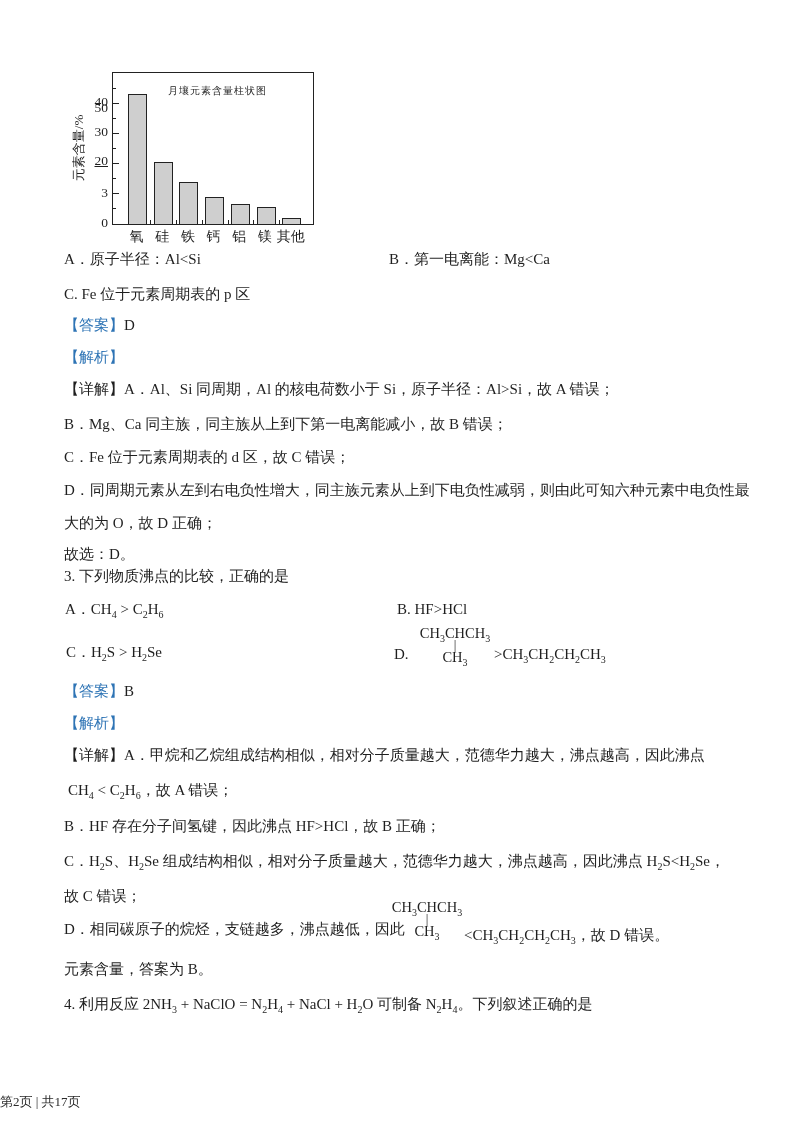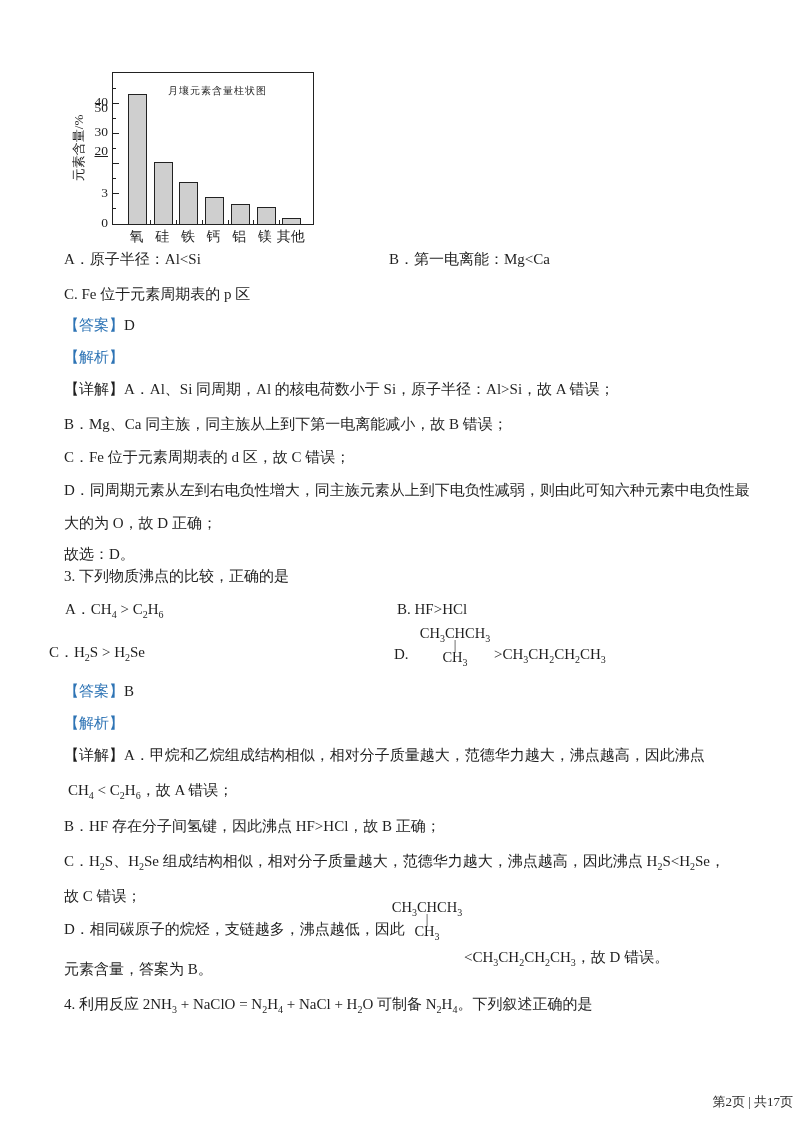--- a/index.html
+++ b/index.html
@@ -15,21 +15,21 @@
   .ylabel{position:absolute;left:-30px;top:77px;width:90px;text-align:center;font-size:13px;
           transform:rotate(-90deg);transform-origin:center center;white-space:nowrap;}
   .ytick{position:absolute;left:2px;width:42px;text-align:right;font-size:13.5px;line-height:16px;}
   .tick{position:absolute;left:0;height:1px;background:#222;}
   .bar{position:absolute;bottom:0;border:1px solid #222;border-bottom:none;box-sizing:border-box;}
   .xlab{position:absolute;top:166px;width:44px;text-align:center;font-size:14px;white-space:nowrap;}
   .btick{position:absolute;bottom:0;width:1px;height:4px;background:#222;}
   
   .struct{position:absolute;width:80px;text-align:center;font-size:14.5px;line-height:14px;white-space:nowrap;}
   .struct .bond{line-height:10px;font-size:13px;}
-  .footer{position:absolute;left:0;right:0;top:1093px;text-align:right;font-size:13px;color:#2b2b2b;}
+  .footer{position:absolute;left:0;right:0;top:1093px;text-align:left;font-size:13px;color:#2b2b2b;}
 </style>
 </head>
 <body>
 
 <div class="page">
 
   <div class="chart">
     <div class="ylabel">元素含量/%</div>
     <div class="chart-title">月壤元素含量柱状图</div>
     <div class="plot">
@@ -51,21 +51,21 @@
         <div class="btick" style="left: 88.8px;"></div>
         <div class="bar" style="left: 117.8px; width: 19px; height: 19.932px; background: rgb(207, 207, 207); border-color: rgb(34, 34, 34);"></div>
         <div class="btick" style="left: 114.5px;"></div>
         <div class="bar" style="left: 143.5px; width: 19px; height: 16.912px; background: rgb(207, 207, 207); border-color: rgb(34, 34, 34);"></div>
         <div class="btick" style="left: 140.2px;"></div>
         <div class="bar" style="left: 169.2px; width: 19px; height: 6.04px; background: rgb(207, 207, 207); border-color: rgb(34, 34, 34);"></div>
         <div class="btick" style="left: 165.9px;"></div>
       </div>
   <div class="ytick" style="top: 153px;">0</div>
       <div class="ytick" style="top: 122.8px;">3</div>
-      <div class="ytick" style="top: 81px; text-decoration: underline;">20</div>
+      <div class="ytick" style="top: 91px; text-decoration: underline;">20</div>
       <div class="ytick" style="top: 62.4px;">30</div>
       <div class="ytick" style="top: 32.2px;">40</div>
       <div class="ytick" style="top: 2px; margin-top: 36px;">50</div>
       <div class="xlab" style="left: 50.5px;">氧</div>
       <div class="xlab" style="left: 76.2px;">硅</div>
       <div class="xlab" style="left: 101.9px;">铁</div>
       <div class="xlab" style="left: 127.6px;">钙</div>
       <div class="xlab" style="left: 153.3px;">铝</div>
       <div class="xlab" style="left: 179px;">镁</div>
       <div class="xlab" style="left: 204.7px;">其他</div>
@@ -81,21 +81,21 @@
   <div class="ln" style="left:64px;top:379px">【详解】A．Al、Si 同周期，Al 的核电荷数小于 Si，原子半径：Al&gt;Si，故 A 错误；</div>
   <div class="ln" style="left:64px;top:414px">B．Mg、Ca 同主族，同主族从上到下第一电离能减小，故 B 错误；</div>
   <div class="ln" style="left:64px;top:447px">C．Fe 位于元素周期表的 d 区，故 C 错误；</div>
   <div class="ln" style="left:64px;top:480px">D．同周期元素从左到右电负性增大，同主族元素从上到下电负性减弱，则由此可知六种元素中电负性最</div>
   <div class="ln" style="left:64px;top:513px">大的为 O，故 D 正确；</div>
   <div class="ln" style="left:64px;top:544px">故选：D。</div>
 
   <div class="ln" style="left:64px;top:566px">3. 下列物质沸点的比较，正确的是</div>
   <div class="ln" style="left:65px;top:599px">A．CH<sub>4</sub> &gt; C<sub>2</sub>H<sub>6</sub></div>
   <div class="ln" style="left:397px;top:599px">B. HF&gt;HCl</div>
-  <div class="ln" style="left:49px;top:642px">C．H<sub>2</sub>S &gt; H<sub>2</sub>Se</div>
+  <div class="ln" style="left:66px;top:642px">C．H<sub>2</sub>S &gt; H<sub>2</sub>Se</div>
   <div class="ln" style="left:394px;top:644px">D.</div>
   <div class="struct" style="left:415px;top:626px">
     <div>CH<sub>3</sub>CHCH<sub>3</sub></div>
     <div class="bond">|</div>
     <div>CH<sub>3</sub></div>
   </div>
   <div class="ln" style="left:494px;top:644px">&gt;CH<sub>3</sub>CH<sub>2</sub>CH<sub>2</sub>CH<sub>3</sub></div>
 
   <div class="ln" style="left:64px;top:681px"><span class="blue">【答案】</span><span>B</span></div>
   <div class="ln blue" style="left:64px;top:713px">【解析】</div>
@@ -105,19 +105,19 @@
   <div class="ln" style="left:64px;top:816px">B．HF 存在分子间氢键，因此沸点 HF&gt;HCl，故 B 正确；</div>
   <div class="ln" style="left:64px;top:851px">C．H<sub>2</sub>S、H<sub>2</sub>Se 组成结构相似，相对分子质量越大，范德华力越大，沸点越高，因此沸点 H<sub>2</sub>S&lt;H<sub>2</sub>Se，</div>
   <div class="ln" style="left:64px;top:886px">故 C 错误；</div>
 
   <div class="ln" style="left:64px;top:919px">D．相同碳原子的烷烃，支链越多，沸点越低，因此</div>
   <div class="struct" style="left:387px;top:900px">
     <div>CH<sub>3</sub>CHCH<sub>3</sub></div>
     <div class="bond">|</div>
     <div>CH<sub>3</sub></div>
   </div>
-  <div class="ln" style="left:464px;top:947px">&lt;CH<sub>3</sub>CH<sub>2</sub>CH<sub>2</sub>CH<sub>3</sub>，故 D 错误。</div>
+  <div class="ln" style="left:464px;top:925px">&lt;CH<sub>3</sub>CH<sub>2</sub>CH<sub>2</sub>CH<sub>3</sub>，故 D 错误。</div>
   <div class="ln" style="left:64px;top:959px">元素含量，答案为 B。</div>
 
   <div class="ln" style="left:64px;top:994px">4. 利用反应 2NH<sub>3</sub> + NaClO = N<sub>2</sub>H<sub>4</sub> + NaCl + H<sub>2</sub>O 可制备 N<sub>2</sub>H<sub>4</sub>。下列叙述正确的是</div>
 
   <div class="footer">第2页 | 共17页</div>
 </div>
 
 </body></html>

